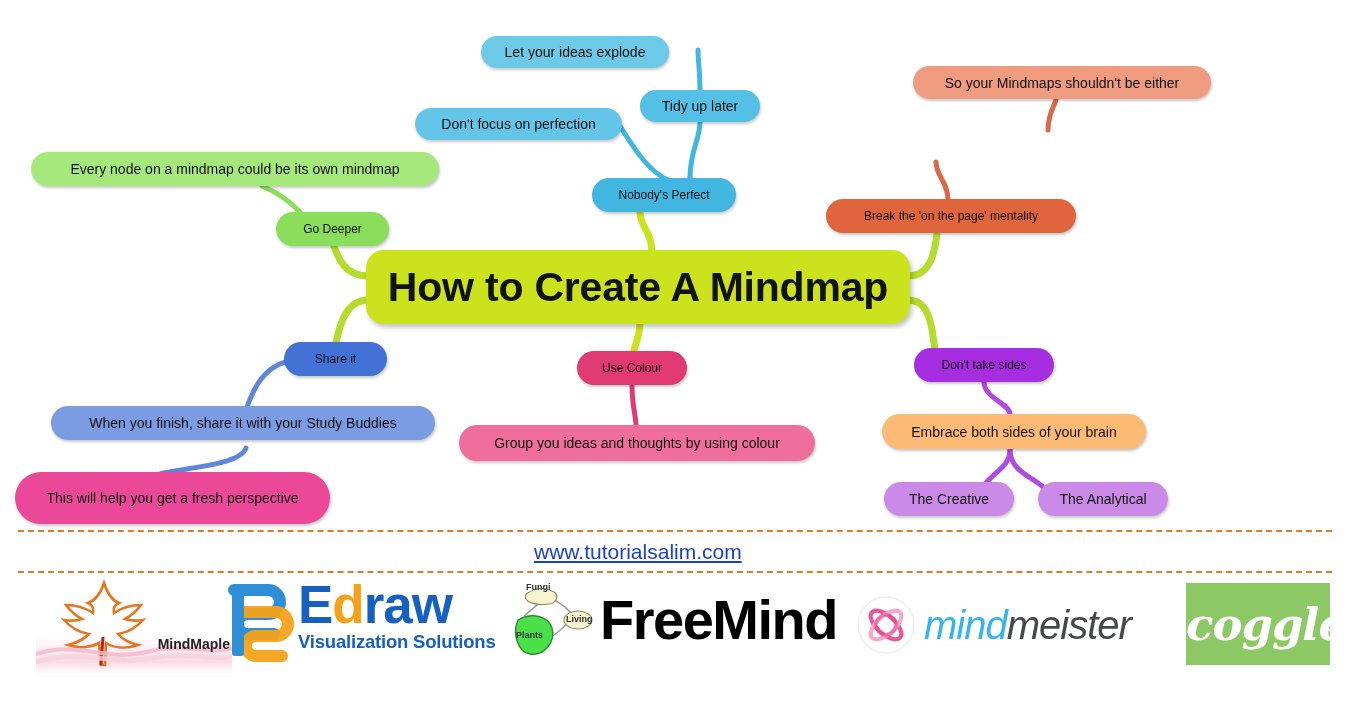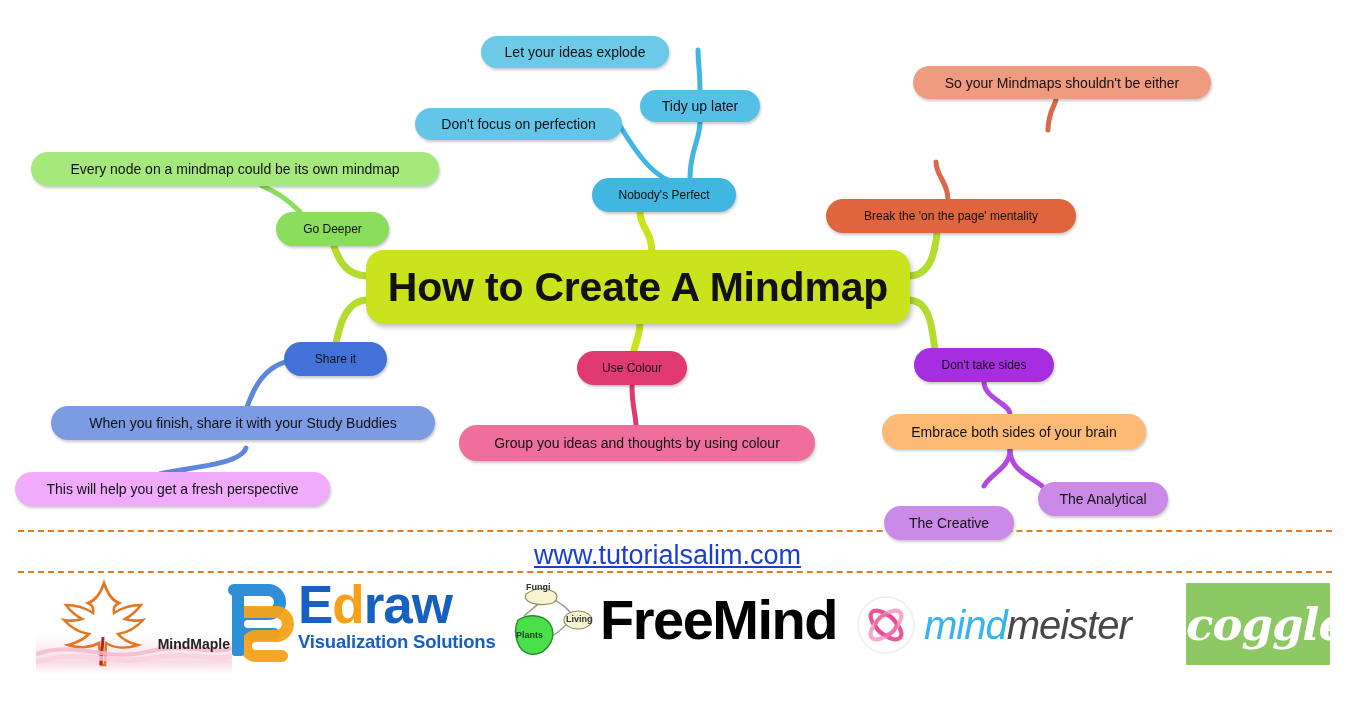--- a/index.html
+++ b/index.html
@@ -37,21 +37,21 @@
   .lvl2{font-size:14px;}
 
   
   .dashline{
     position:absolute;left:18px;right:18px;height:0;
     border-top:2px dashed #e07b22;
     z-index:3;
   }
   .site-url{
     position:absolute;
-    font-size:27px;color:#1a3fd0;
+    font-size:21px;color:#1a3fd0;
     text-decoration:underline;
     font-family:"Liberation Sans", sans-serif;
     z-index:4;
     cursor:pointer;
   }
 
   .logo{position:absolute;display:flex;align-items:center;}
 
   
   #logo-mindmaple{left:36px;top:573px;width:196px;height:101px;
@@ -151,38 +151,38 @@
   <div class="node lvl2" id="n-everynode" style="left:31px;top:152px;width:408px;height:34px;background:#a5e87c;">
     <span>Every node on a mindmap could be its own mindmap</span>
   </div>
 
   <div class="node lvl1" id="n-shareit" style="left:284px;top:342px;width:103px;height:34px;background:#4272d6;justify-content:center;">
     <span>Share it</span>
   </div>
   <div class="node lvl2" id="n-buddies" style="left:51px;top:406px;width:384px;height:34px;background:#7b9ce2;">
     <span>When you finish, share it with your Study Buddies</span>
   </div>
-  <div class="node lvl2" id="n-fresh" style="left:15px;top:472px;width:315px;height:34px;background:#f0abfc;">
+  <div class="node lvl2" id="n-fresh" style="left:15px;top:472px;width:315px;height:52px;background:#ec4899;">
     <span>This will help you get a fresh perspective</span>
   </div>
 
   <div class="node lvl1" id="n-usecolour" style="left:577px;top:351px;width:110px;height:34px;background:#e13a73;">
     <span>Use Colour</span>
   </div>
   <div class="node lvl2" id="n-group" style="left:459px;top:425px;width:356px;height:36px;background:#ef6e9c;">
     <span>Group you ideas and thoughts by using colour</span>
   </div>
 
   <div class="node lvl1" id="n-sides" style="left:914px;top:348px;width:140px;height:34px;background:#a62ee0;">
     <span>Don't take sides</span>
   </div>
   <div class="node lvl2" id="n-embrace" style="left:882px;top:414px;width:264px;height:35px;background:#fdba74;">
     <span>Embrace both sides of your brain</span>
   </div>
-  <div class="node lvl2" id="n-creative" style="left:884px;top:482px;width:130px;height:34px;background:#cb8ae8;margin-top:24px;">
+  <div class="node lvl2" id="n-creative" style="left:884px;top:482px;width:130px;height:34px;background:#cb8ae8;">
     <span>The Creative</span>
   </div>
   <div class="node lvl2" id="n-analytical" style="left:1038px;top:482px;width:130px;height:34px;background:#cb8ae8;">
     <span>The Analytical</span>
   </div>
 
   <div class="dashline" style="top:530px;"></div>
   <a class="site-url" style="left:534px;top:540px;" href="#">www.tutorialsalim.com</a>
   <div class="dashline" style="top:571px;"></div>
 

